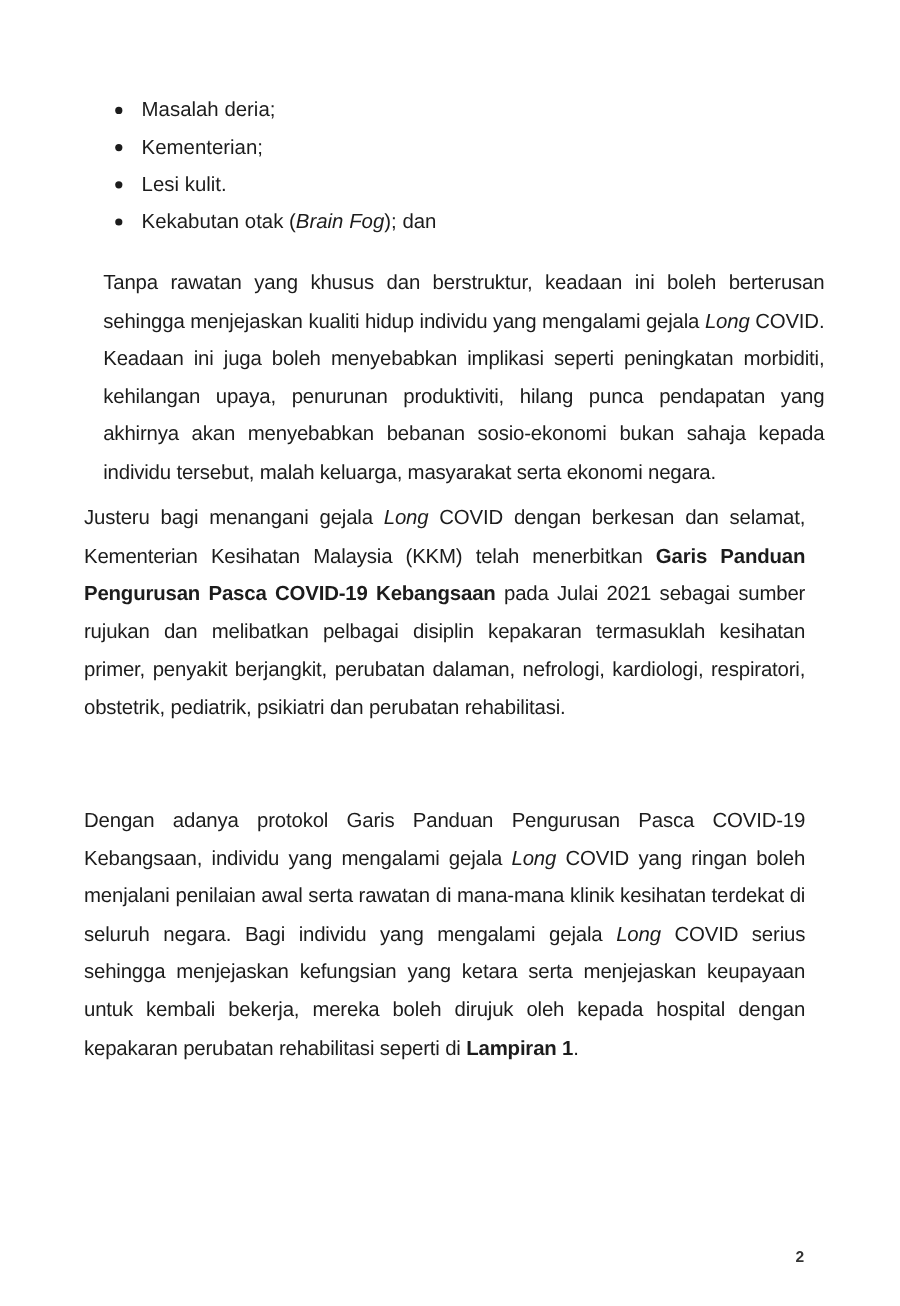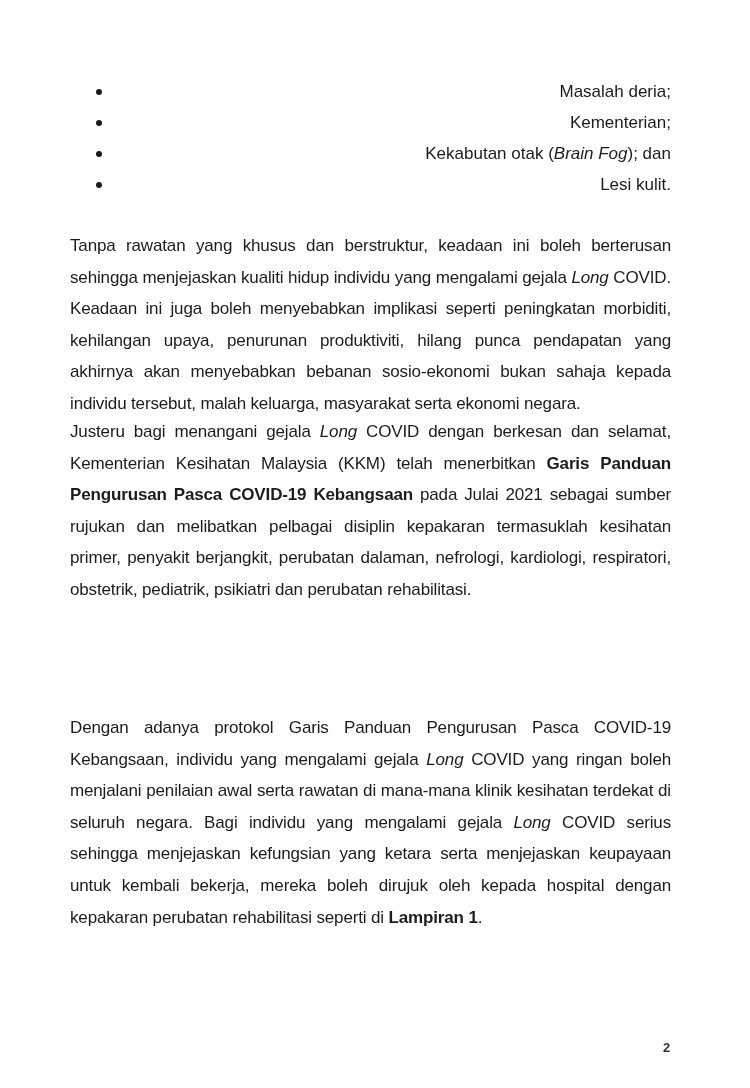--- a/index.html
+++ b/index.html
@@ -22,21 +22,20 @@
     width: 601px;
   }
   .bullet-list {
     list-style: none;
     margin: 0;
     padding: 0;
     position: absolute;
     top: 76px;
     left: 0;
     width: 601px;
-    text-align: right;
   }
   .bullet-item {
     position: relative;
     height: 31px;
     line-height: 31px;
     font-size: 17px;
     padding-left: 48px;
     white-space: nowrap;
   }
   .bullet-dot {
@@ -52,23 +51,23 @@
     position: absolute;
     left: 0;
     width: 601px;
     margin: 0;
     font-size: 17px;
     line-height: 31.6px;
     text-align: justify;
     text-align-last: left;
     letter-spacing: -0.15px;
   }
-  .p1 { top: 230px; }
+  .p1 { top: 220px; margin-left: 16px; }
   .p2 { top: 416px; }
-  .p3 { top: 668px; margin-top: 44px; }
+  .p3 { top: 668px; }
   em { font-style: italic; }
   strong { font-weight: bold; }
   .page-number {
     position: absolute;
     left: 663px;
     top: 1040px;
     font-size: 13px;
     font-weight: bold;
     color: #333333;
   }
@@ -82,25 +81,25 @@
     <li class="bullet-item">
       <span class="bullet-dot"></span>
       <span>Masalah deria;</span>
     </li>
     <li class="bullet-item">
       <span class="bullet-dot"></span>
       <span>Kementerian;</span>
     </li>
     <li class="bullet-item">
       <span class="bullet-dot"></span>
-      <span>Kekabutan otak (</span><em>Brain Fog</em><span>); dan</span>
+      <span>Lesi kulit.</span>
     </li>
     <li class="bullet-item">
       <span class="bullet-dot"></span>
-      <span>Lesi kulit.</span>
+      <span>Kekabutan otak (</span><em>Brain Fog</em><span>); dan</span>
     </li>
   </ul>
 
   <p class="para p1"><span>Tanpa rawatan yang khusus dan berstruktur, keadaan ini boleh berterusan sehingga menjejaskan kualiti hidup individu yang mengalami gejala </span><em>Long</em><span> COVID. Keadaan ini juga boleh menyebabkan implikasi seperti peningkatan morbiditi, kehilangan upaya, penurunan produktiviti, hilang punca pendapatan yang akhirnya akan menyebabkan bebanan sosio-ekonomi bukan sahaja kepada individu tersebut, malah keluarga, masyarakat serta ekonomi negara.</span></p>
 
   <p class="para p2"><span>Justeru bagi menangani gejala </span><em>Long</em><span> COVID dengan berkesan dan selamat, Kementerian Kesihatan Malaysia (KKM) telah menerbitkan </span><strong>Garis Panduan Pengurusan Pasca COVID-19 Kebangsaan</strong><span> pada Julai 2021 sebagai sumber rujukan dan melibatkan pelbagai disiplin kepakaran termasuklah kesihatan primer, penyakit berjangkit, perubatan dalaman, nefrologi, kardiologi, respiratori, obstetrik, pediatrik, psikiatri dan perubatan rehabilitasi.</span></p>
 
   <p class="para p3"><span>Dengan adanya protokol Garis Panduan Pengurusan Pasca COVID-19 Kebangsaan, individu yang mengalami gejala </span><em>Long</em><span> COVID yang ringan boleh menjalani penilaian awal serta rawatan di mana-mana klinik kesihatan terdekat di seluruh negara. Bagi individu yang mengalami gejala </span><em>Long</em><span> COVID serius sehingga menjejaskan kefungsian yang ketara serta menjejaskan keupayaan untuk kembali bekerja, mereka boleh dirujuk oleh kepada hospital dengan kepakaran perubatan rehabilitasi seperti di </span><strong>Lampiran 1</strong><span>.</span></p>
 
 </div>

